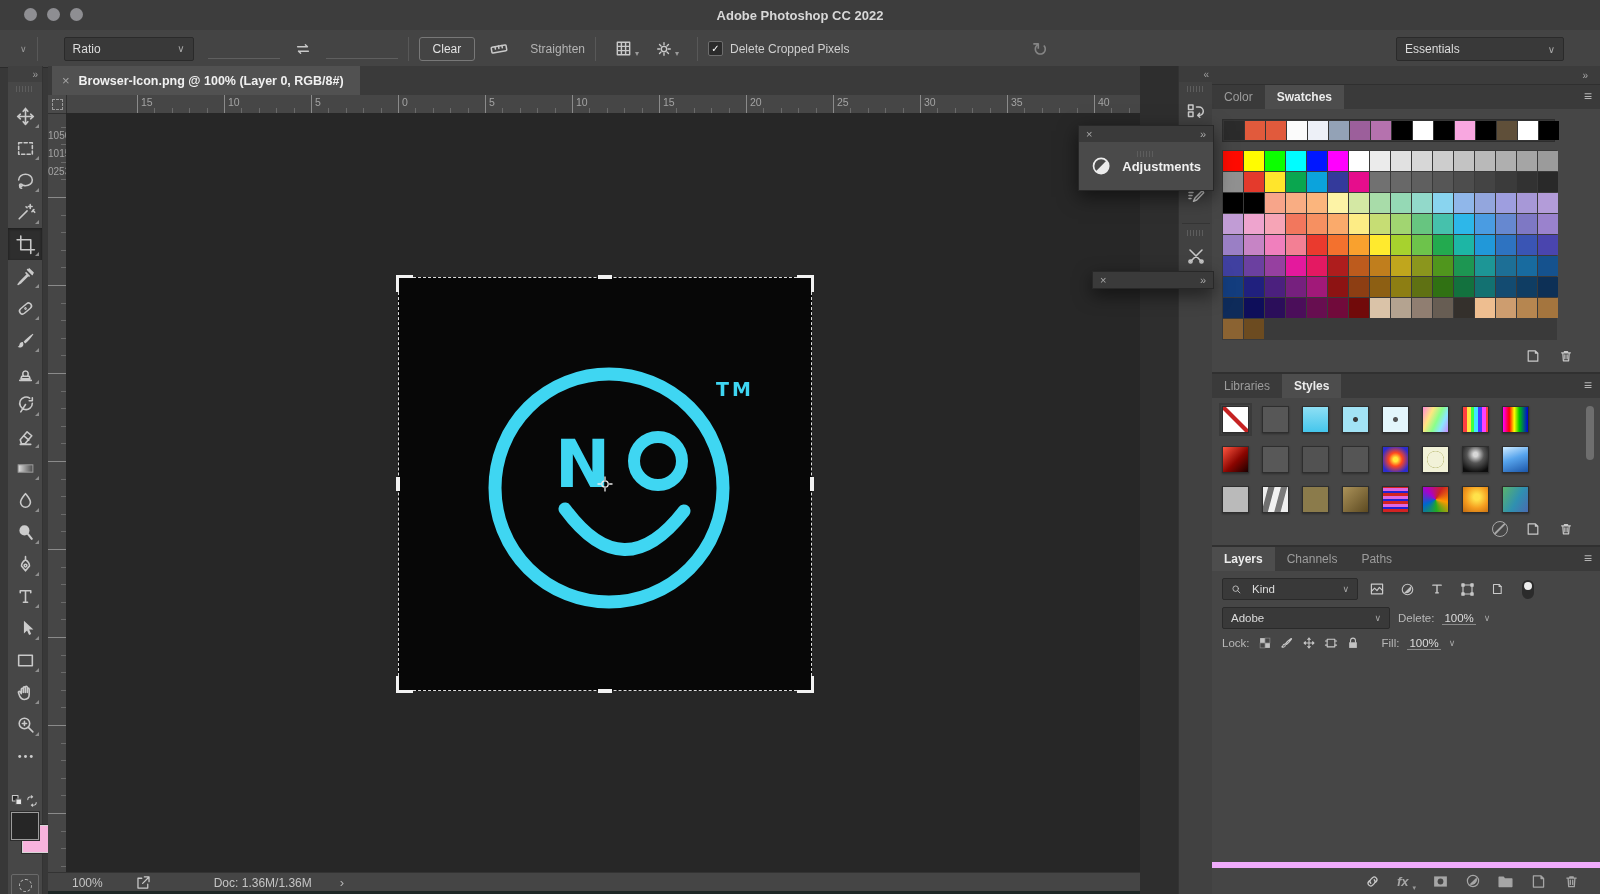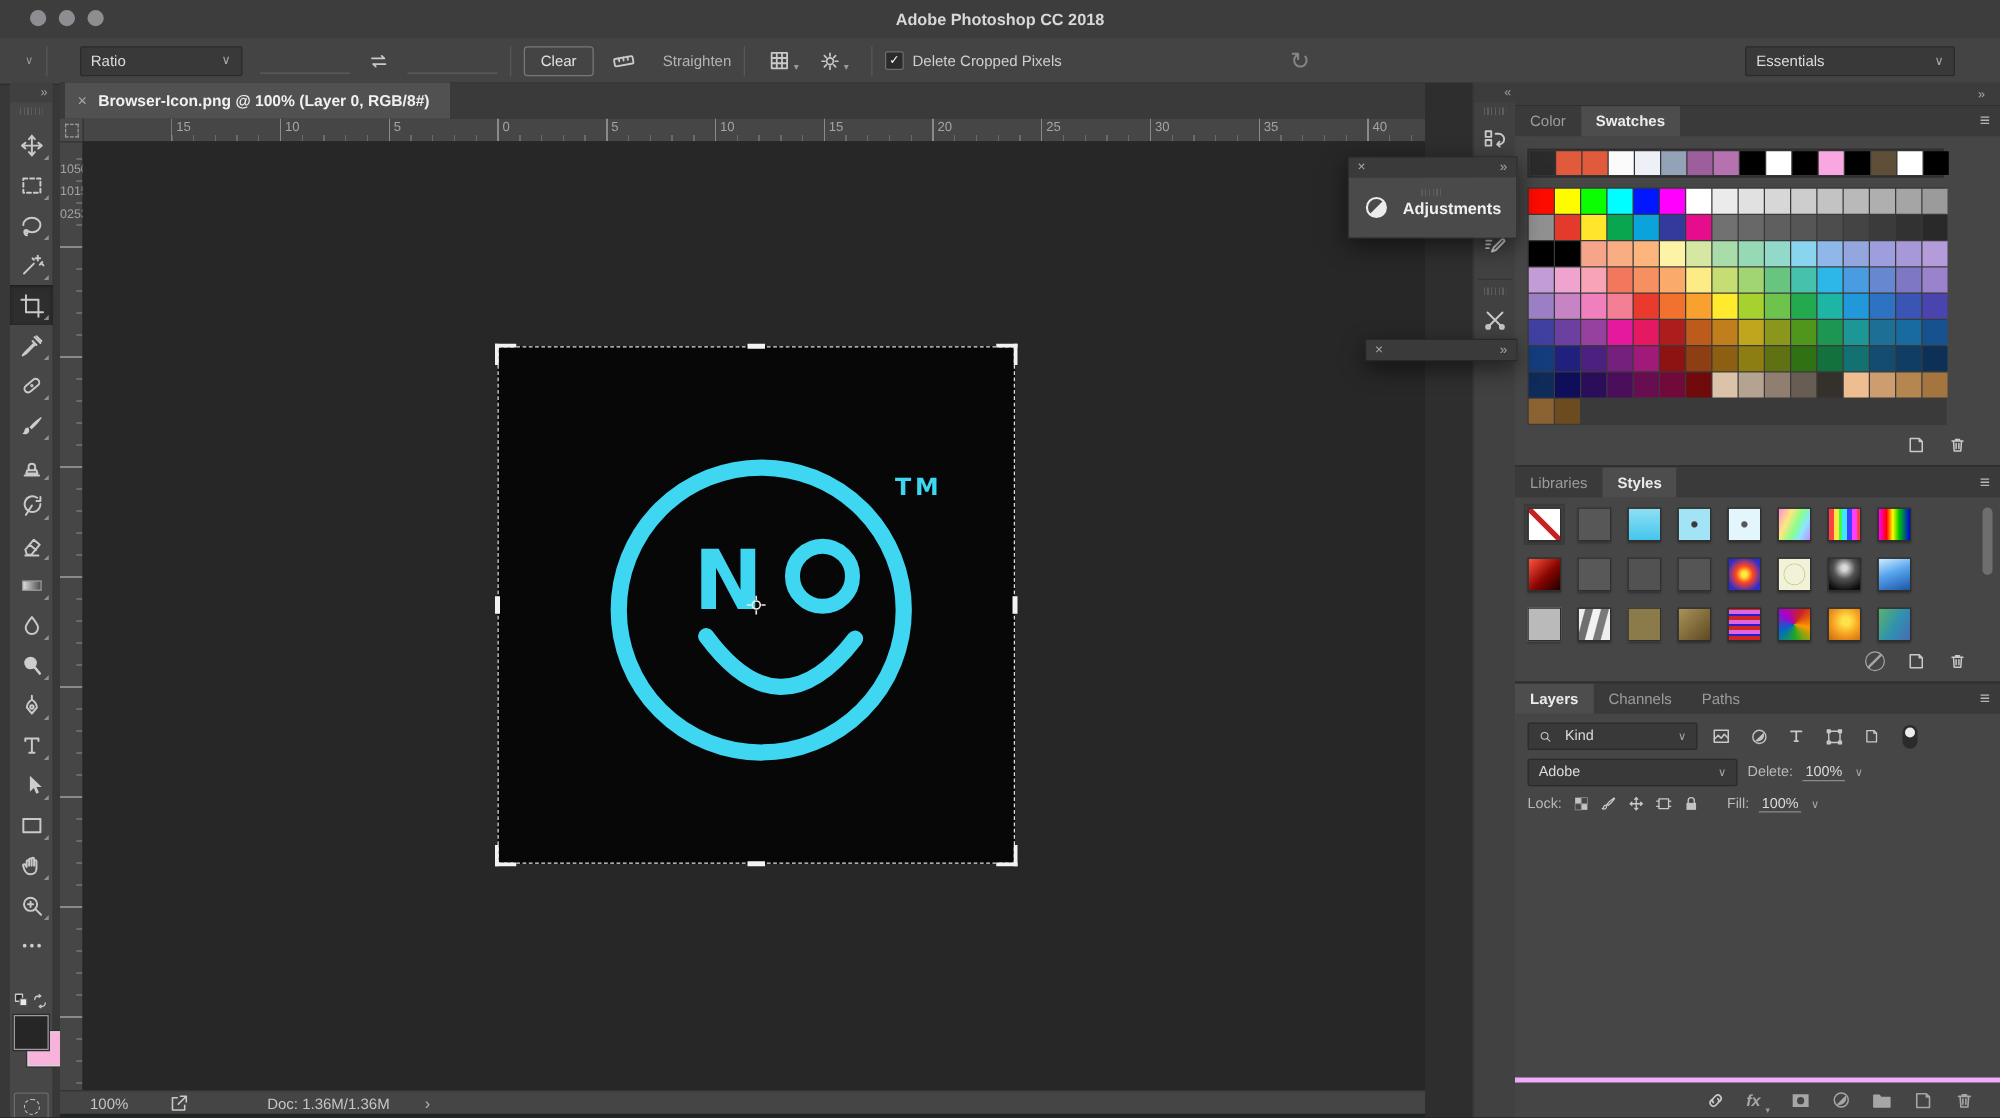--- a/index.html
+++ b/index.html
@@ -167,21 +167,21 @@
   .mini-caret{font-size:9px;color:#a8a8a8}
   .lockrow svg{width:14px;height:14px}
   .layer-row{margin-top:9px;height:46px;background:#6b6b6b;display:flex;align-items:center;
              border-top:1px solid #585858;border-bottom:1px solid #585858;width:344px}
   .eye{width:34px;display:flex;justify-content:center;border-right:1px solid #5e5e5e;height:100%;align-items:center}
   .thumbwrap{margin:0 0 0 8px;width:46px;height:40px;background:#0a0a0a;border:2px solid #fff;
              box-sizing:border-box;display:flex;align-items:center;justify-content:center}
   .layer-label{margin-left:10px;font-size:12px;color:#fff}
   .layers-empty{height:116px}
   .lfoot{position:absolute;left:0;bottom:0;width:100%;height:32px;background:#454545;
-         border-top:4px solid #f0abfc;display:flex;align-items:center;justify-content:flex-end;
+         border-top:6px solid #f0abfc;display:flex;align-items:center;justify-content:flex-end;
          gap:16px;padding-right:20px;box-sizing:border-box}
   .lfoot svg{width:17px;height:17px}
   .fx-label{font-size:13px;font-style:italic;font-weight:bold;color:#a6a6a6;line-height:17px}
   .tiny-tri{font-size:7px;color:#9a9a9a;align-self:flex-end;margin-left:-12px;margin-bottom:2px}
 
   
   .fpanel{position:absolute;z-index:50;box-shadow:0 6px 18px rgba(0,0,0,.55);border:1px solid #282828}
   .fhead{height:16px;background:#3a3a3a;display:flex;align-items:center;justify-content:space-between;
          padding:0 7px;color:#a8a8a8;font-size:11px}
   .fbody{height:48px;background:#4a4a4a;position:relative;display:flex;align-items:center;padding:0 12px;gap:11px}
@@ -194,21 +194,21 @@
 <body>
 
 <div id="app">
 
   <div class="titlebar">
     <div class="tl-lights">
       <span></span>
       <span></span>
       <span></span>
     </div>
-    <div class="tb-title">Adobe Photoshop CC 2018</div>
+    <div class="tb-title">Adobe Photoshop CC 2022</div>
   </div>
 
   <div class="optionsbar">
     <div class="ob-preset">
       <svg class="ic" viewBox="0 0 20 20">
           <path d="M5.5 2v13h13M2 5.5h13v13"></path>
         </svg>
       <span class="caret" style="font-size:9px;color:#9a9a9a">∨</span>
     </div>
     <span class="ob-sep"></span>

